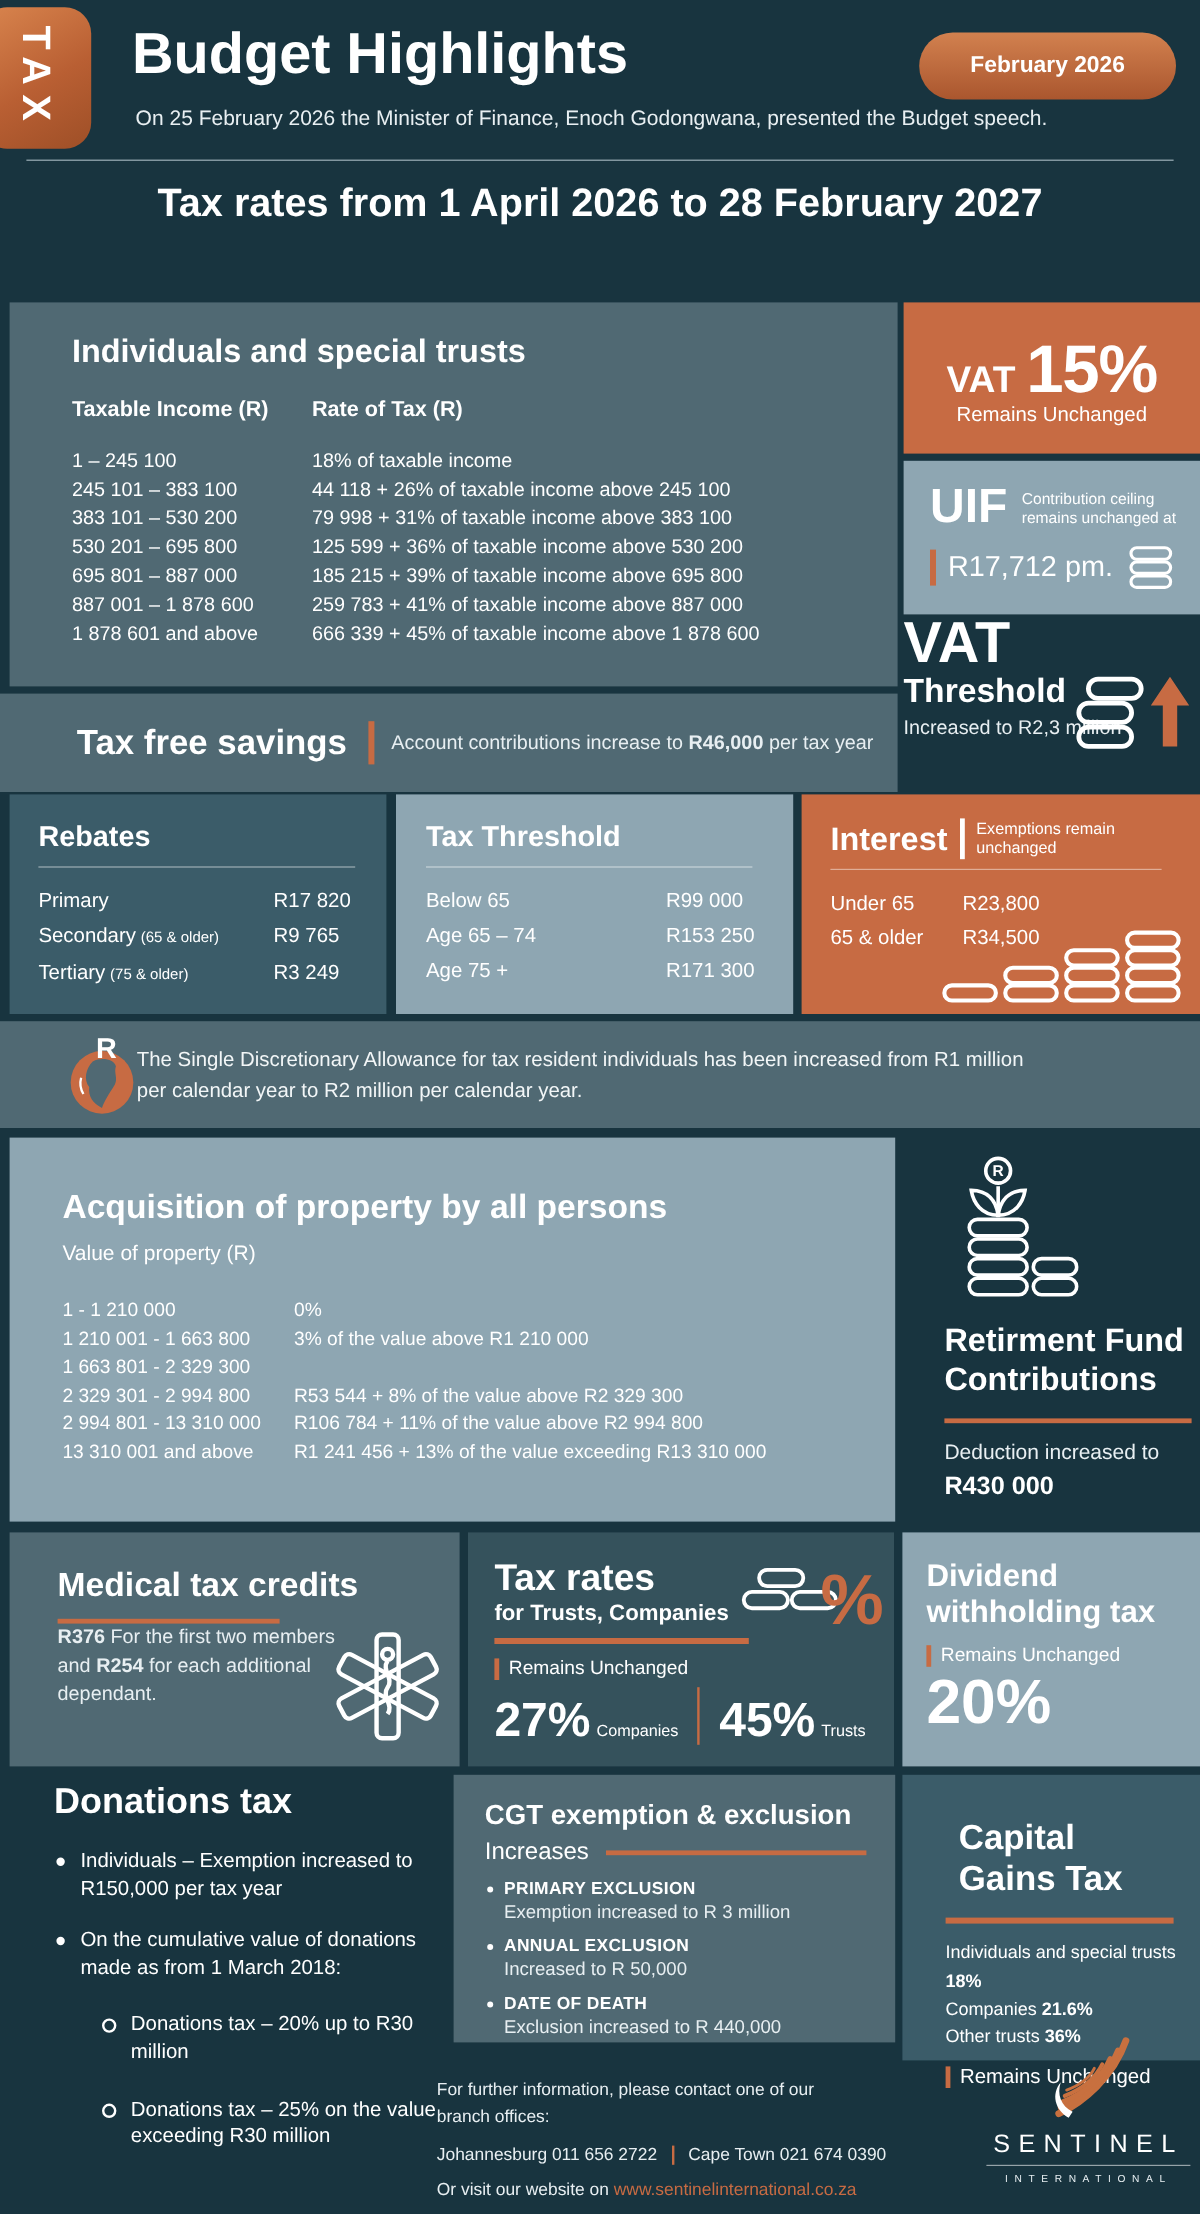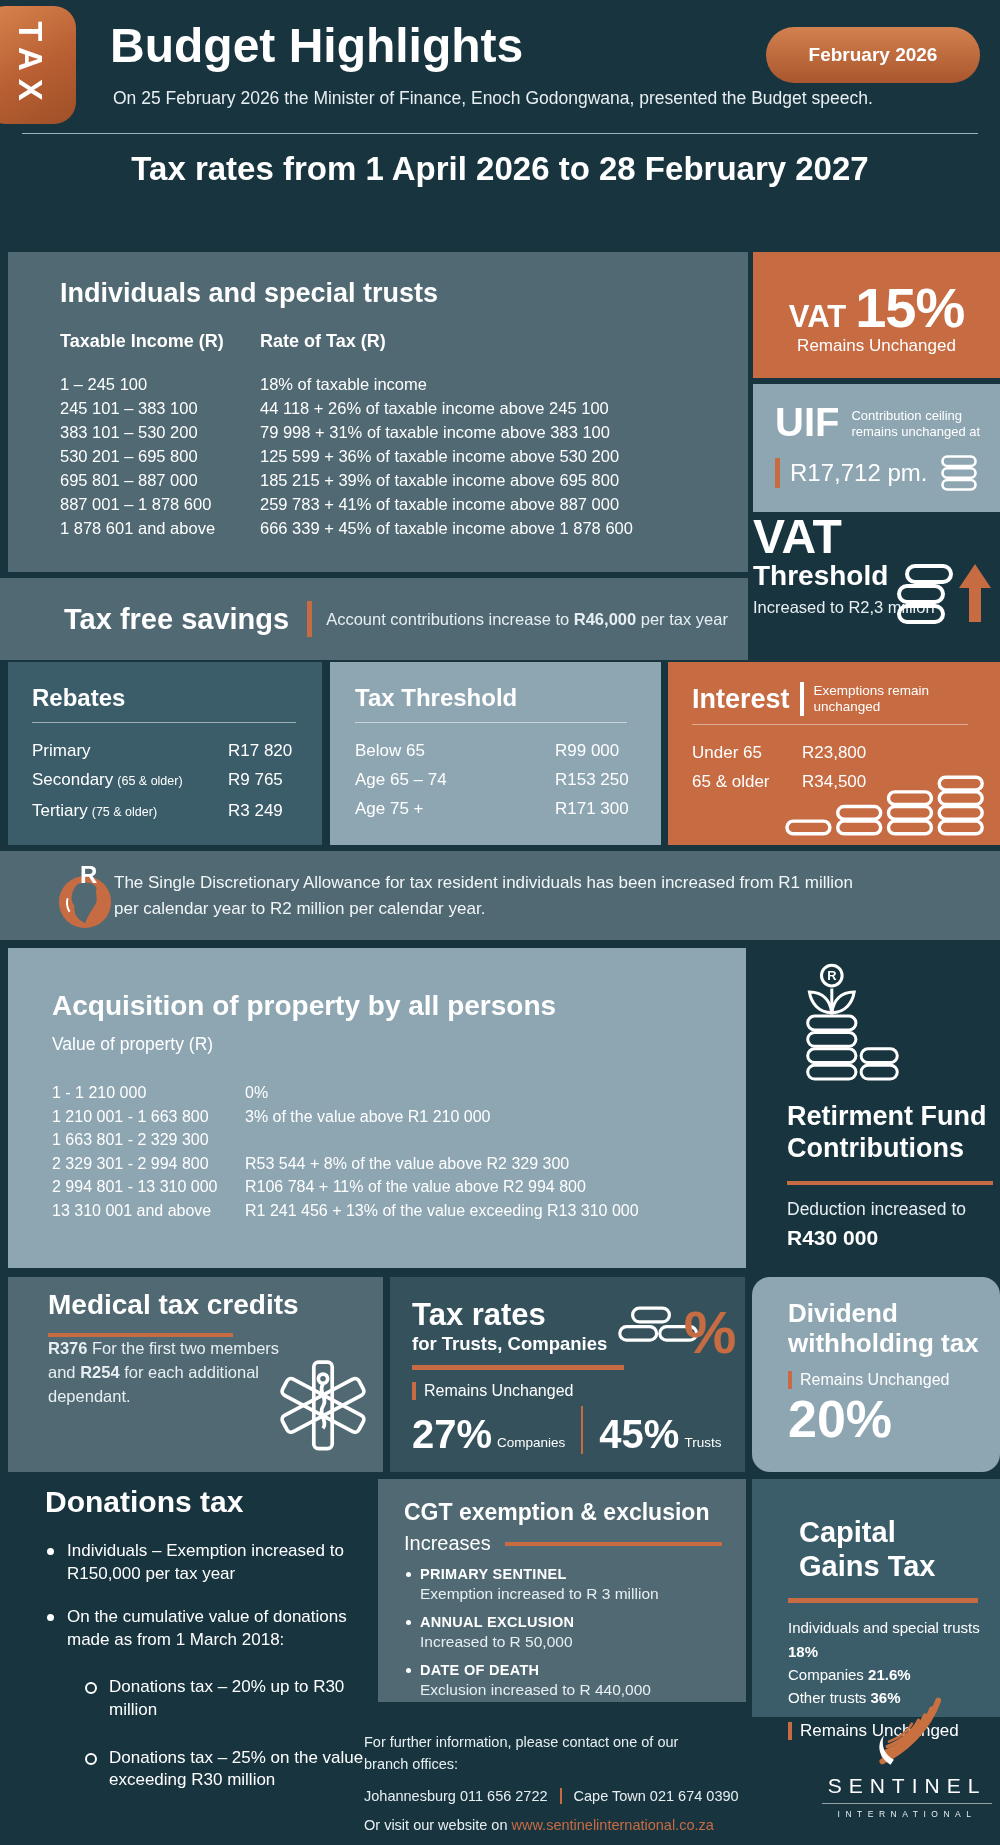--- a/index.html
+++ b/index.html
@@ -110,42 +110,42 @@
   
   #retire-block{left:753px;top:962px;width:247px;box-sizing:border-box;padding-left:34px;}
   #retire-block h3{margin:12px 0 13px;font-size:27px;line-height:1.2;}
   .u-orange{height:4px;background:var(--orange);}
   #retire-block .u-orange{width:206px;margin-top:16px;}
   #retire-block .note{font-size:17.5px;margin-top:14px;color:var(--txt2);}
   #retire-block .amt{font-size:21px;font-weight:bold;margin-top:6px;}
 
   
   #medical-panel{left:8px;top:1277px;width:375px;height:195px;background:var(--slate);
-    box-sizing:border-box;padding:12px 0 0 40px;}
+    box-sizing:border-box;padding:28px 0 0 40px;}
   #medical-panel h3{margin:0;font-size:28px;}
   #medical-panel .u-orange{width:185px;margin-top:12px;}
   #medical-panel .med-text{font-size:16.5px;width:242px;line-height:1.45;margin-top:15px;color:var(--txt2);}
   #medical-icon{position:absolute;right:14px;bottom:12px;}
 
   #trates-panel{left:390px;top:1277px;width:355px;height:195px;background:var(--dark);
     box-sizing:border-box;padding:22px 0 0 22px;}
   #trates-panel h3{margin:0;font-size:31px;line-height:1;}
   #trates-panel .subt{font-size:18.5px;font-weight:bold;margin-top:3px;}
   #trates-panel .u-orange{width:212px;height:5px;margin-top:10px;}
   .note-row{display:flex;align-items:center;margin-top:12px;}
   .obar{width:4px;height:18px;background:var(--orange);margin-right:8px;flex:none;}
   .note-row span{font-size:16px;}
   #trates-icon{position:absolute;top:20px;right:10px;}
   .tr-values{display:flex;align-items:flex-end;margin-top:6px;}
   .tr-values .big{font-size:40px;font-weight:bold;line-height:1;}
   .tr-values .sml{font-size:13.5px;margin:0 0 4px 5px;}
   .tr-values .vdiv{width:2px;height:48px;background:var(--orange);margin:0 16px;align-self:center;}
 
   #dividend-panel{left:752px;top:1277px;width:248px;height:195px;background:var(--light);
-    box-sizing:border-box;padding:22px 0 0 36px;border-radius:18px;}
+    box-sizing:border-box;padding:22px 0 0 20px;}
   #dividend-panel h3{margin:0;font-size:26px;line-height:1.15;}
   #dividend-panel .big-val{font-size:52px;font-weight:bold;margin-top:4px;line-height:1;}
 
   
   #donations-block{left:45px;top:1485px;width:324px;}
   #donations-block h3{margin:0;font-size:30px;}
   .d-item{display:flex;margin-top:21px;font-size:17px;line-height:1.33;}
   .dot{width:7px;height:7px;border-radius:50%;background:#fff;margin:8px 13px 0 2px;flex:none;}
   .ring{width:8px;height:8px;border-radius:50%;border:2px solid #fff;margin:6px 12px 0 0;flex:none;}
   .d-sub{margin-left:40px;margin-top:25px;}
@@ -496,21 +496,21 @@
 
   <section id="cgt-panel" class="abs">
     <h3>CGT exemption &amp; exclusion</h3>
     <div class="inc-row">
       <span class="inc">Increases</span>
       <div class="inc-line"></div>
     </div>
     <div class="cgt-item">
       <div class="cgt-lbl">
           <div class="dot"></div>
-          <span>PRIMARY SENTINEL</span>
+          <span>PRIMARY EXCLUSION</span>
         </div>
       <div class="cgt-txt">Exemption increased to R 3 million</div>
     </div>
     <div class="cgt-item">
       <div class="cgt-lbl">
           <div class="dot"></div>
           <span>ANNUAL EXCLUSION</span>
         </div>
       <div class="cgt-txt">Increased to R 50,000</div>
     </div>

